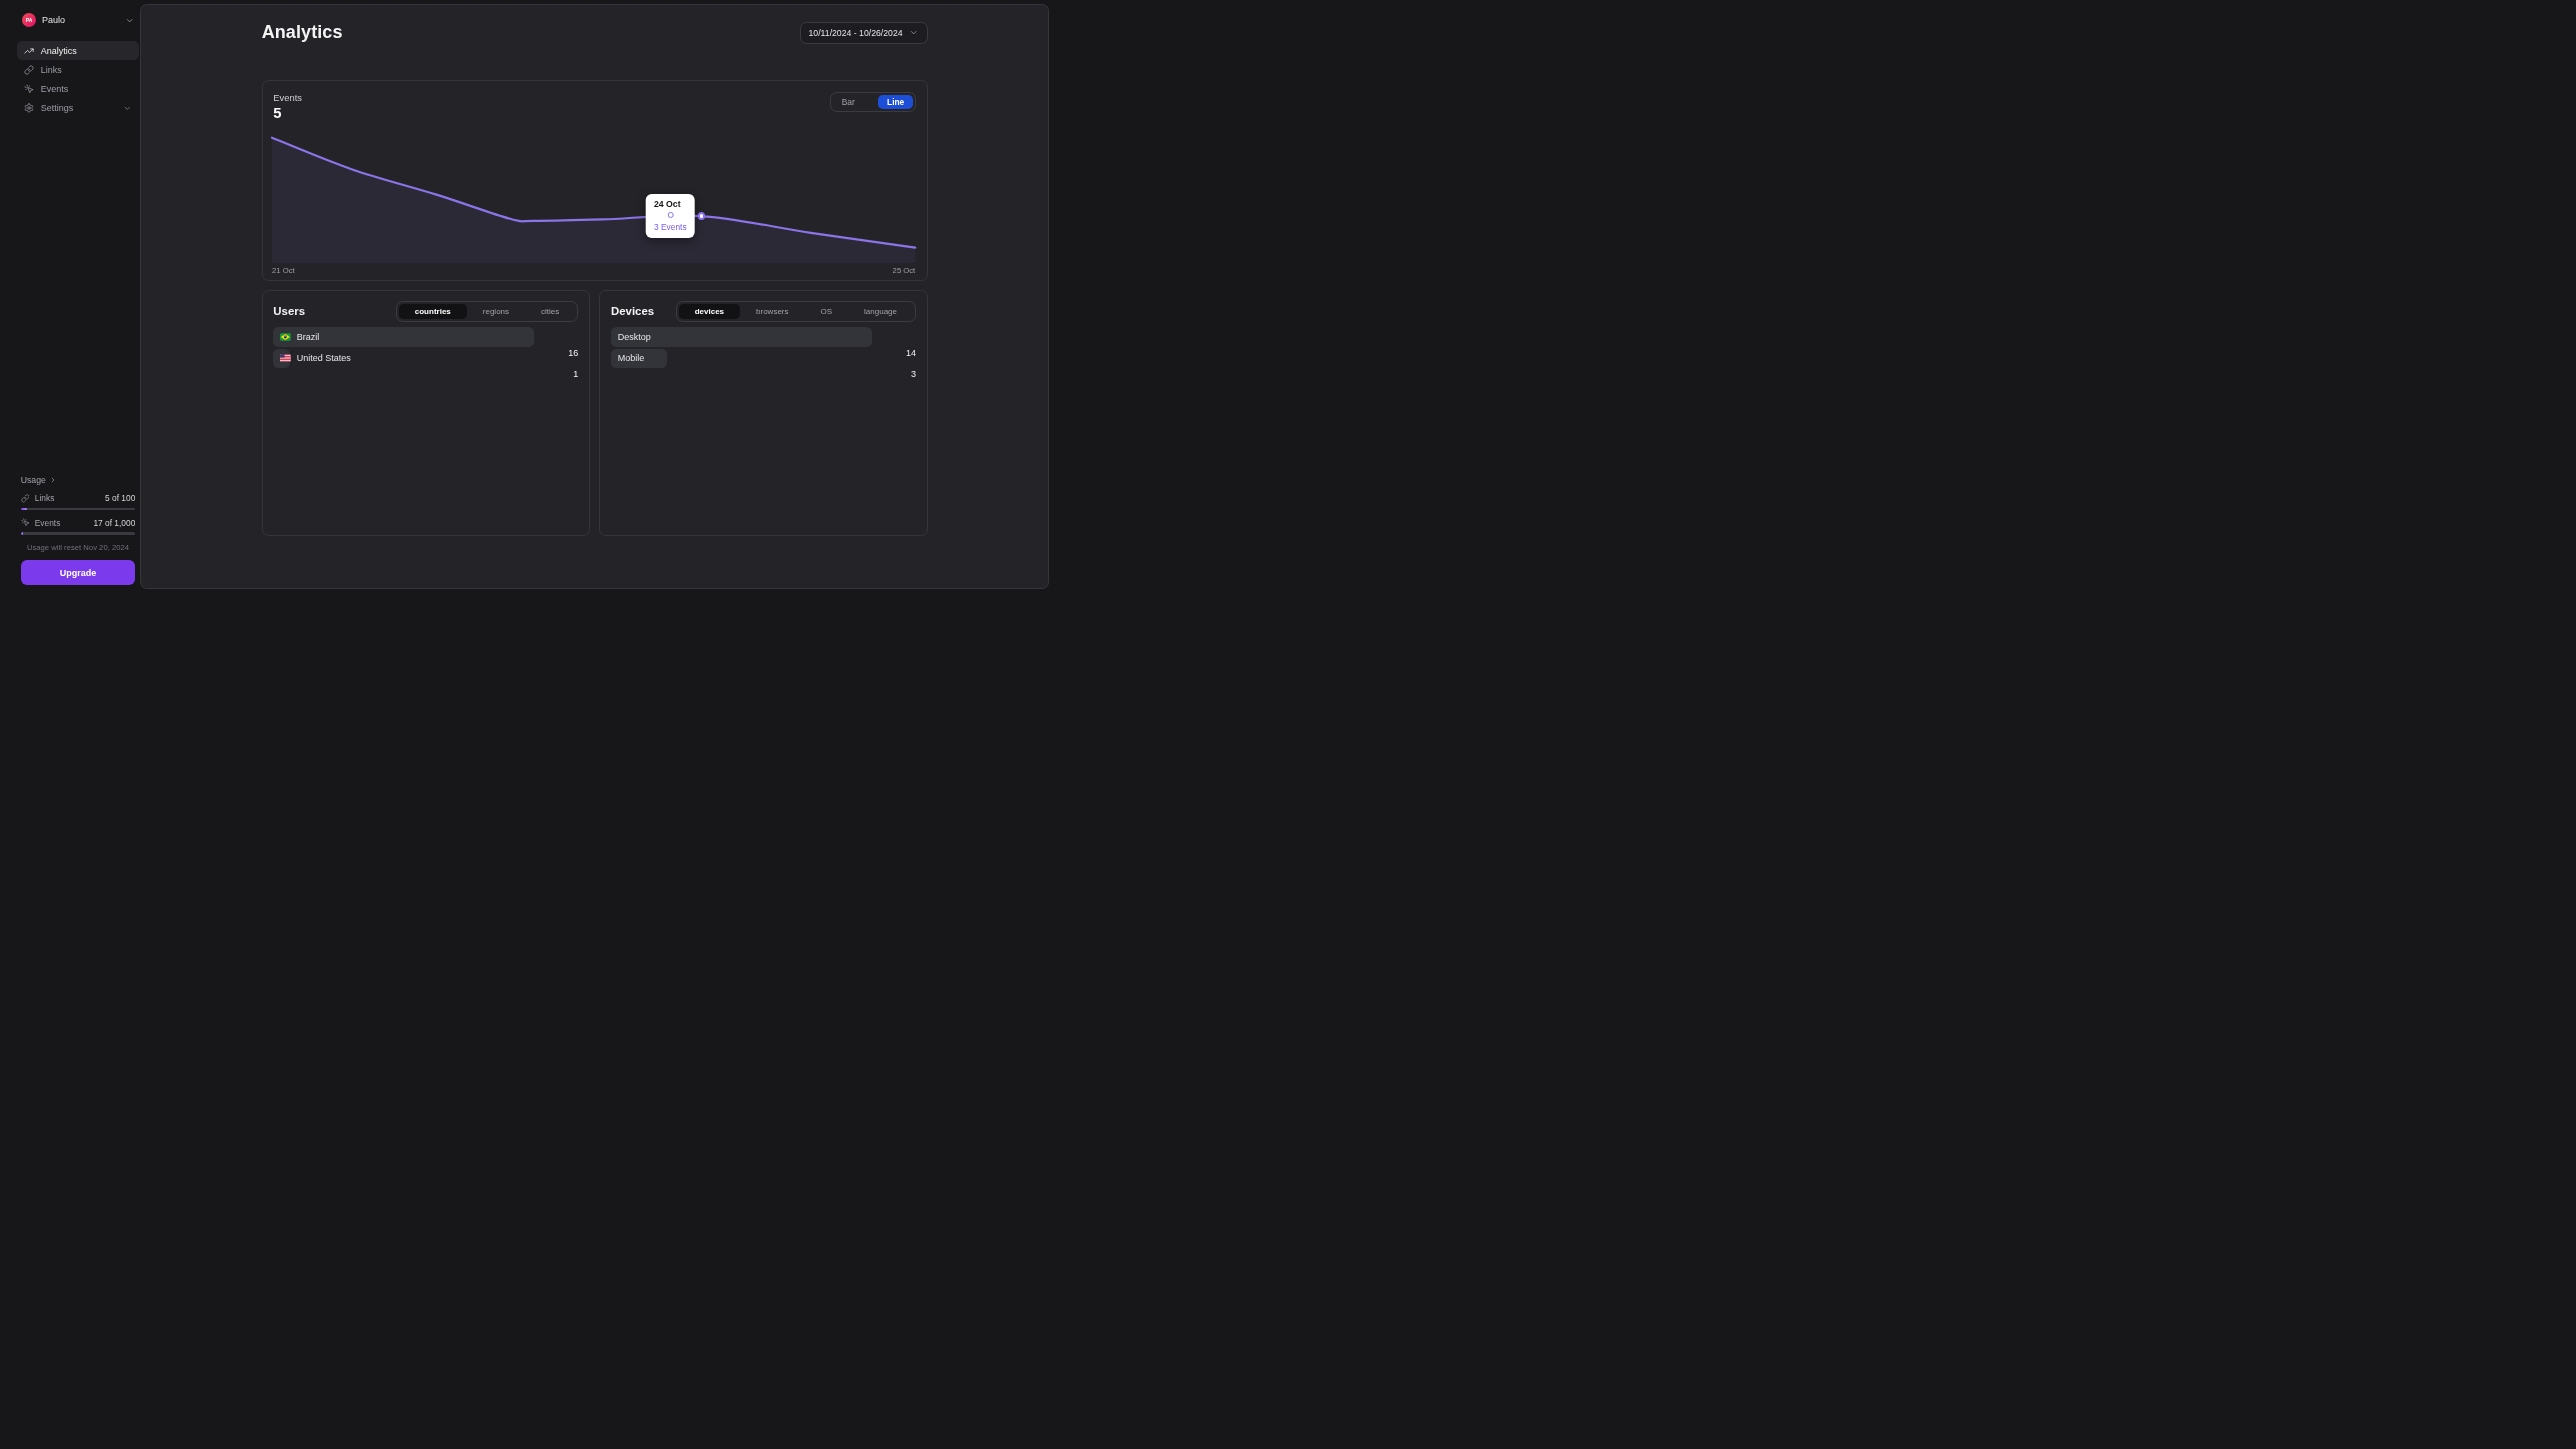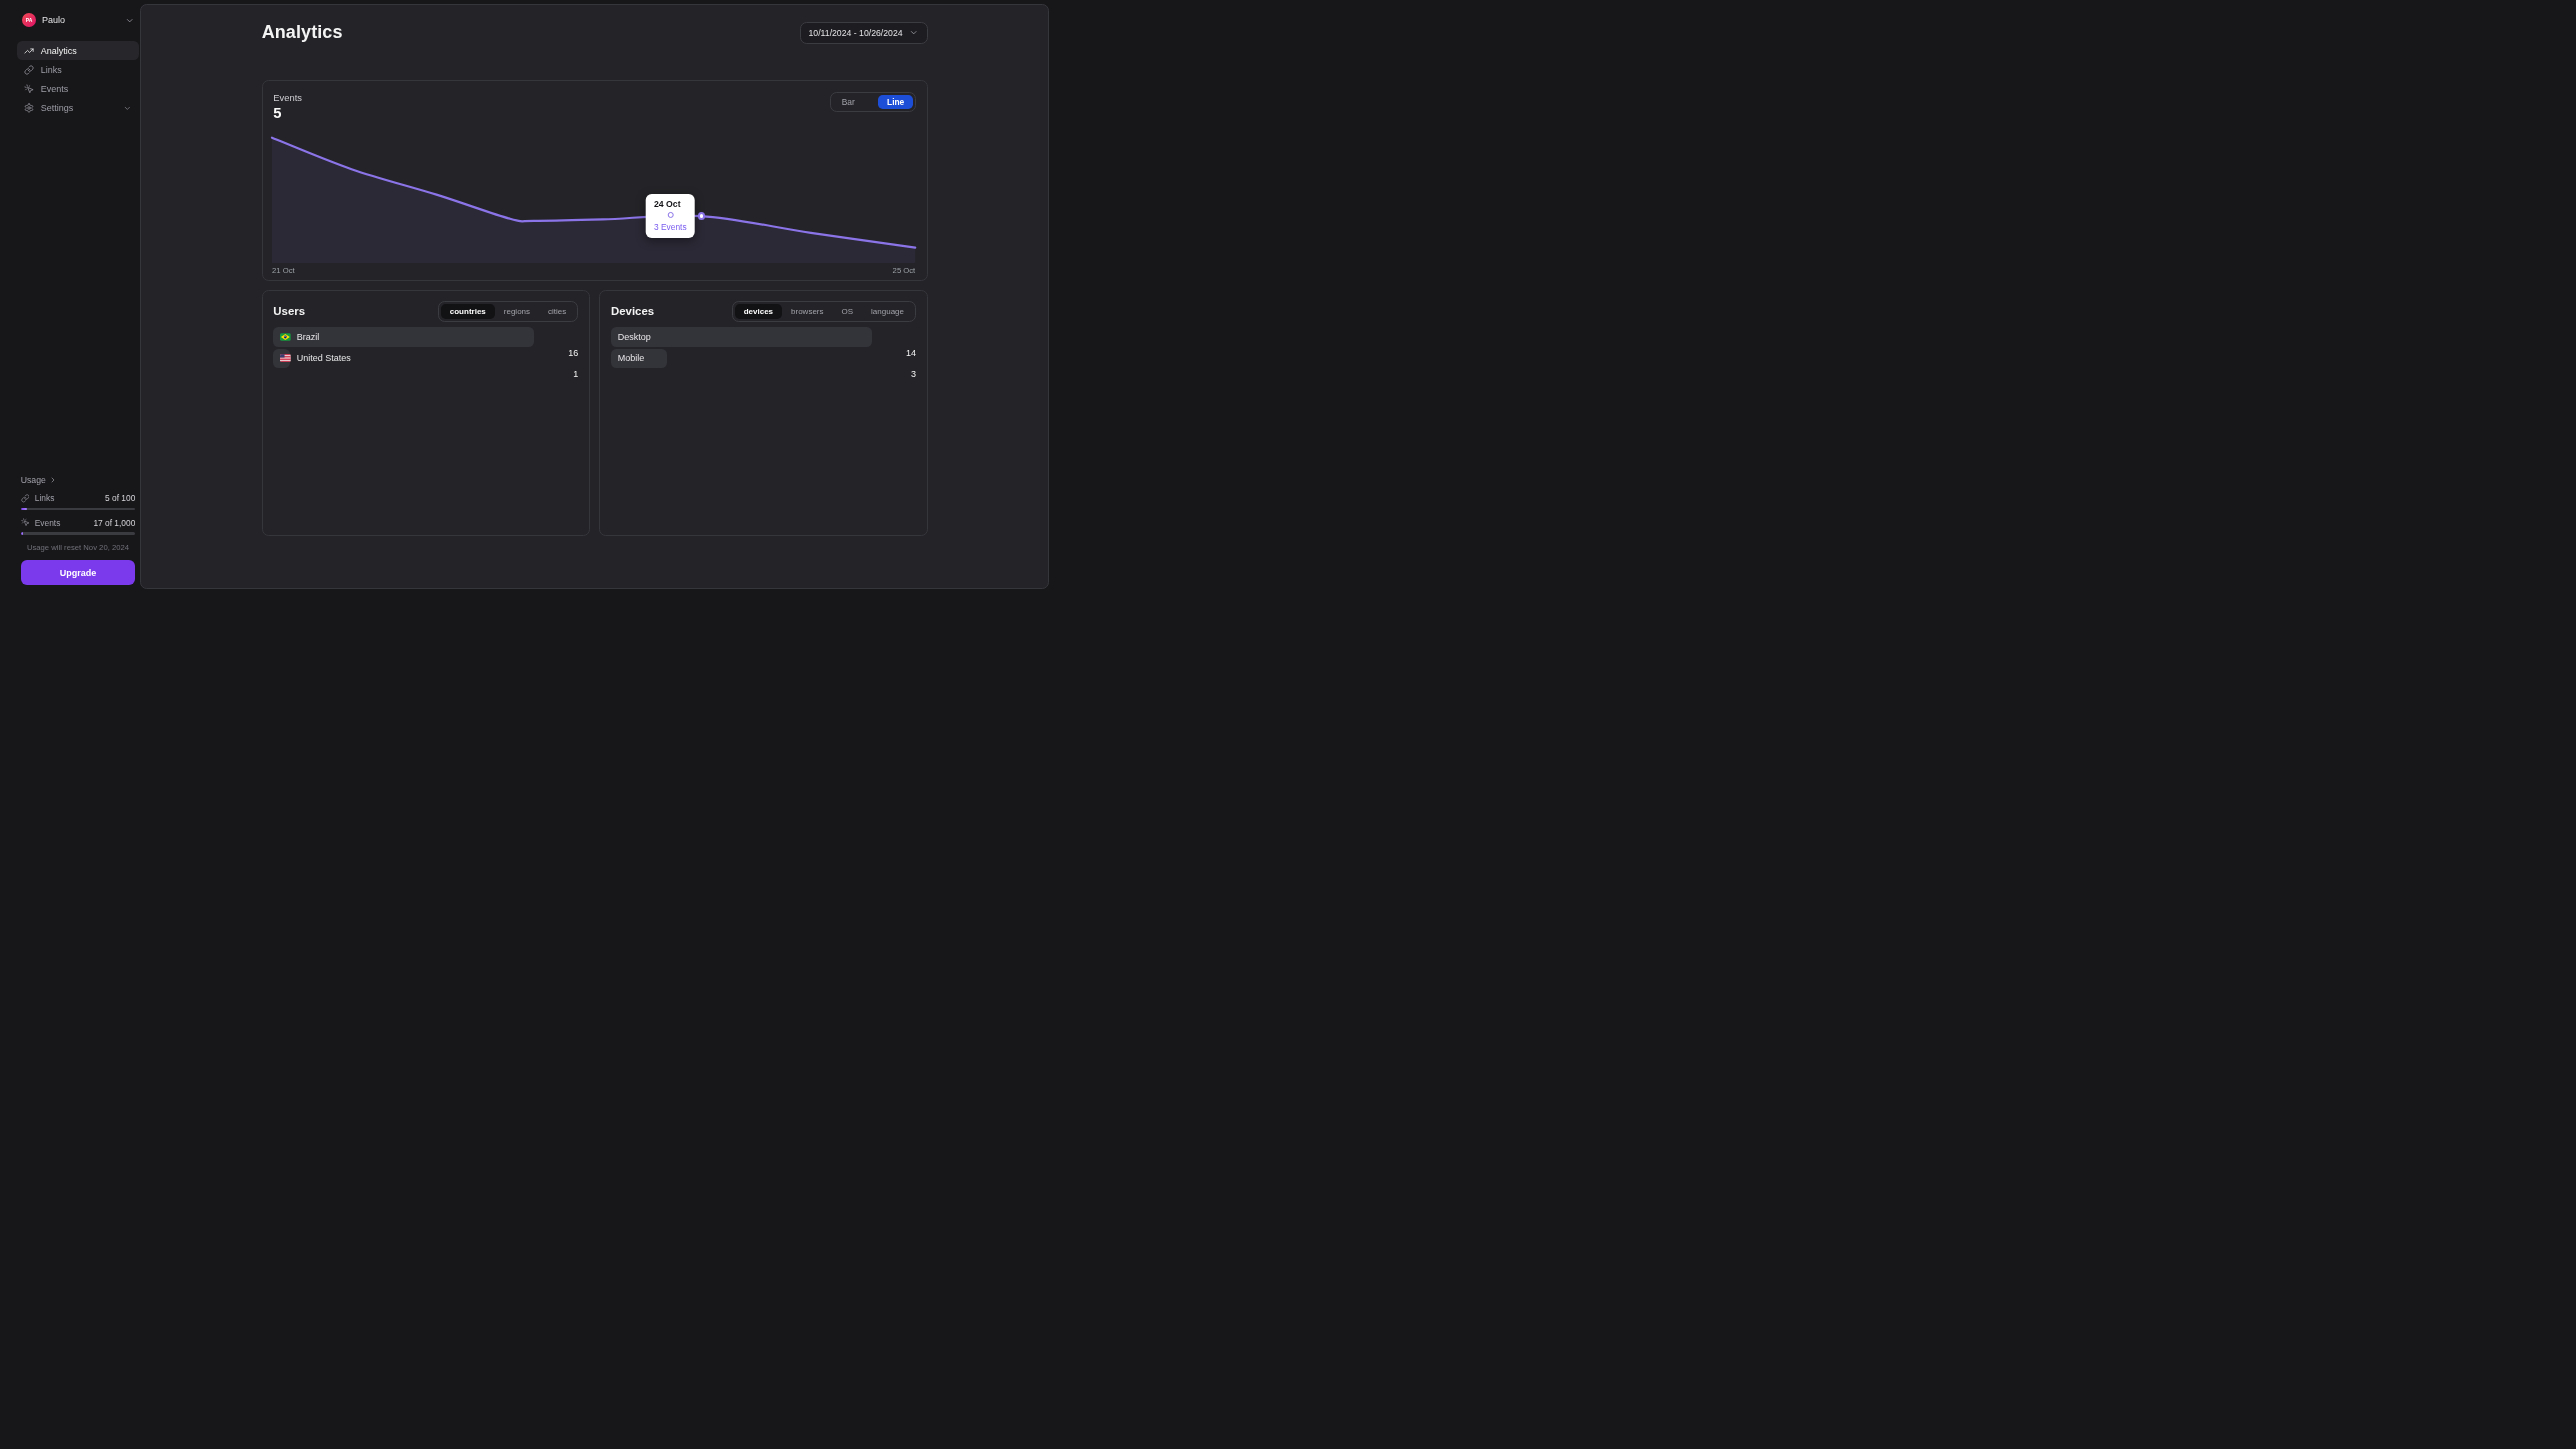--- a/index.html
+++ b/index.html
@@ -114,21 +114,21 @@
     position: absolute; left: 9.4px; right: 11.4px; top: 185px;
     display: flex; justify-content: space-between; font-size: 7.7px; color: #9ba0a6;
   }
 
   
   .cards-row { margin-top: 9.4px; display: flex; gap: 9.4px; }
   .half-card { flex: 1 1 0; height: 246px; padding: 9.4px 10.7px; }
   .half-head { display: flex; align-items: center; justify-content: space-between; }
   .half-title { font-size: 11.4px; font-weight: 600; }
   .tabs { height: 21px; border: 0.7px solid #3b3b42; border-radius: 6.7px; padding: 2px; display: flex; }
-  .tab { padding: 0 9px; border-radius: 4.7px; display: flex; align-items: center; font-size: 8px; color: #a1a1aa; }
+  .tab { padding: 0 16px; border-radius: 4.7px; display: flex; align-items: center; font-size: 8px; color: #a1a1aa; }
   .tab.active { background: #121215; color: #fff; font-weight: 600; }
 
   .rank-list { margin-top: 5.4px; }
   .rank-row { display: flex; align-items: center; gap: 6px; height: 19.5px; margin-bottom: 2px; }
   .rank-track { flex: 1 1 auto; position: relative; height: 100%; }
   .rank-bar { position: absolute; left: 0; top: 0; bottom: 0; background: #33333a; border-radius: 5.4px; }
   .rank-content {
     position: relative; height: 100%; display: flex; align-items: center; gap: 6px;
     padding-left: 6.7px; font-size: 9px; color: #e8e8ea;
   }

